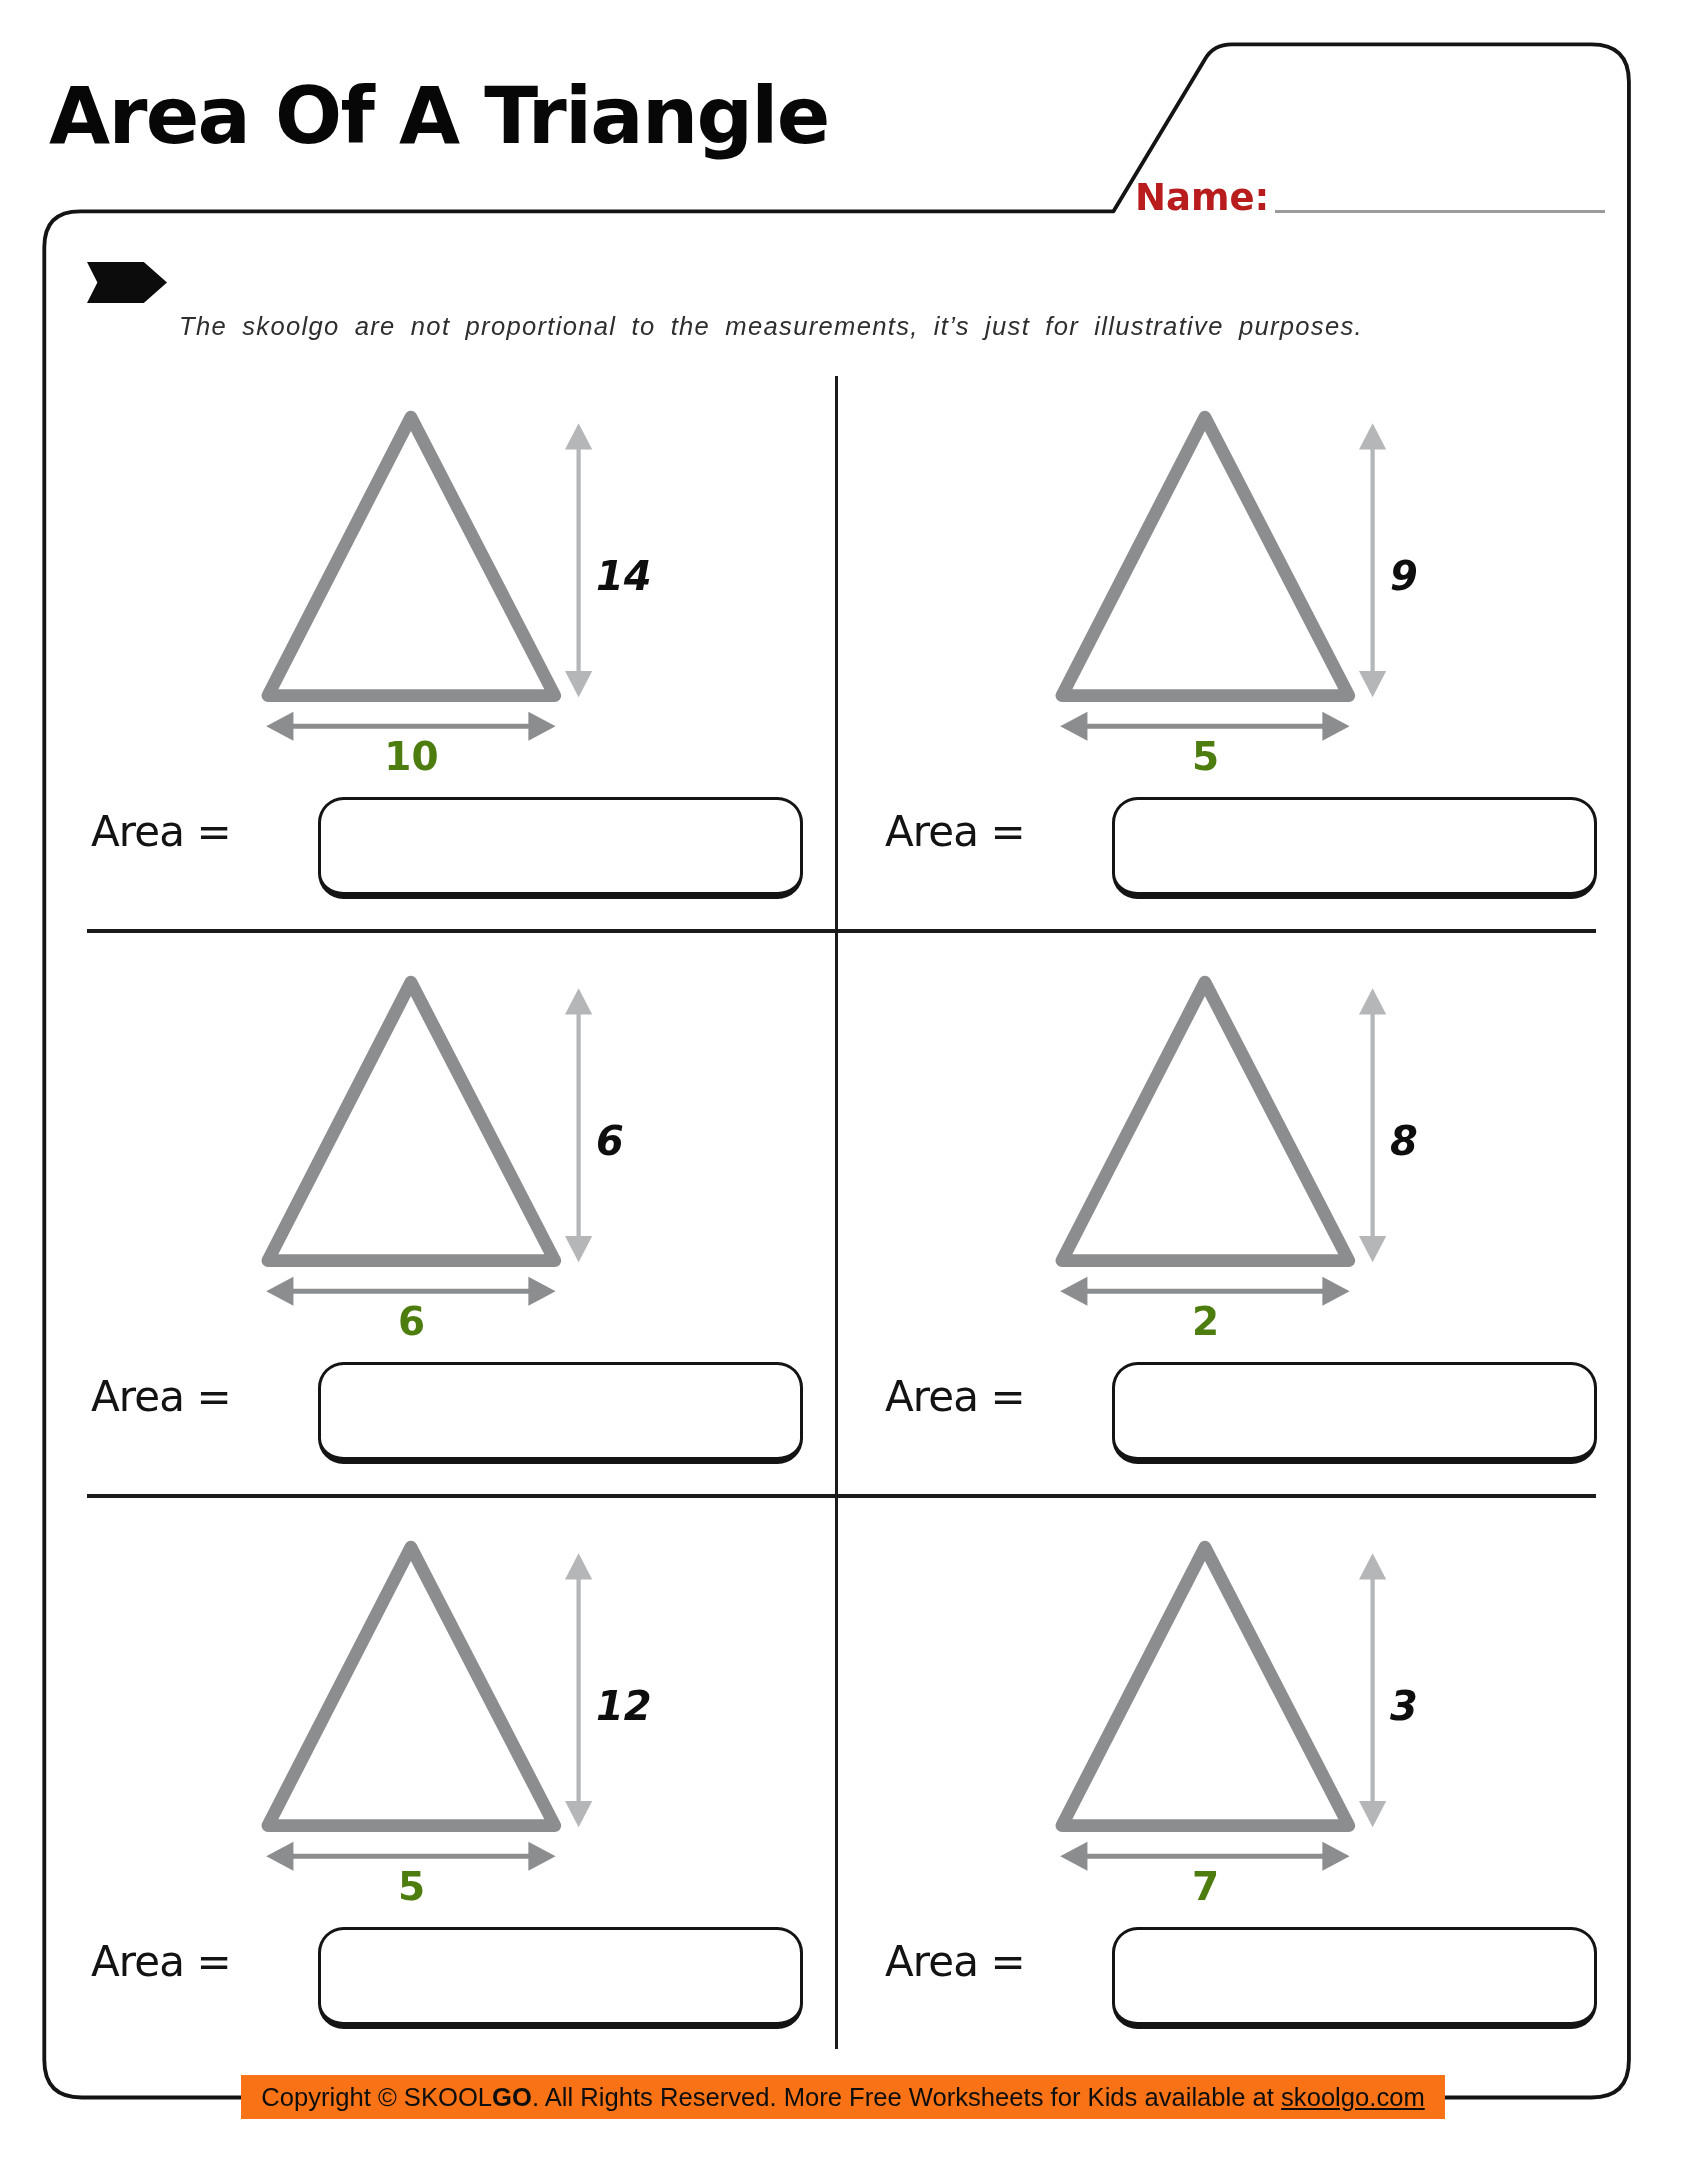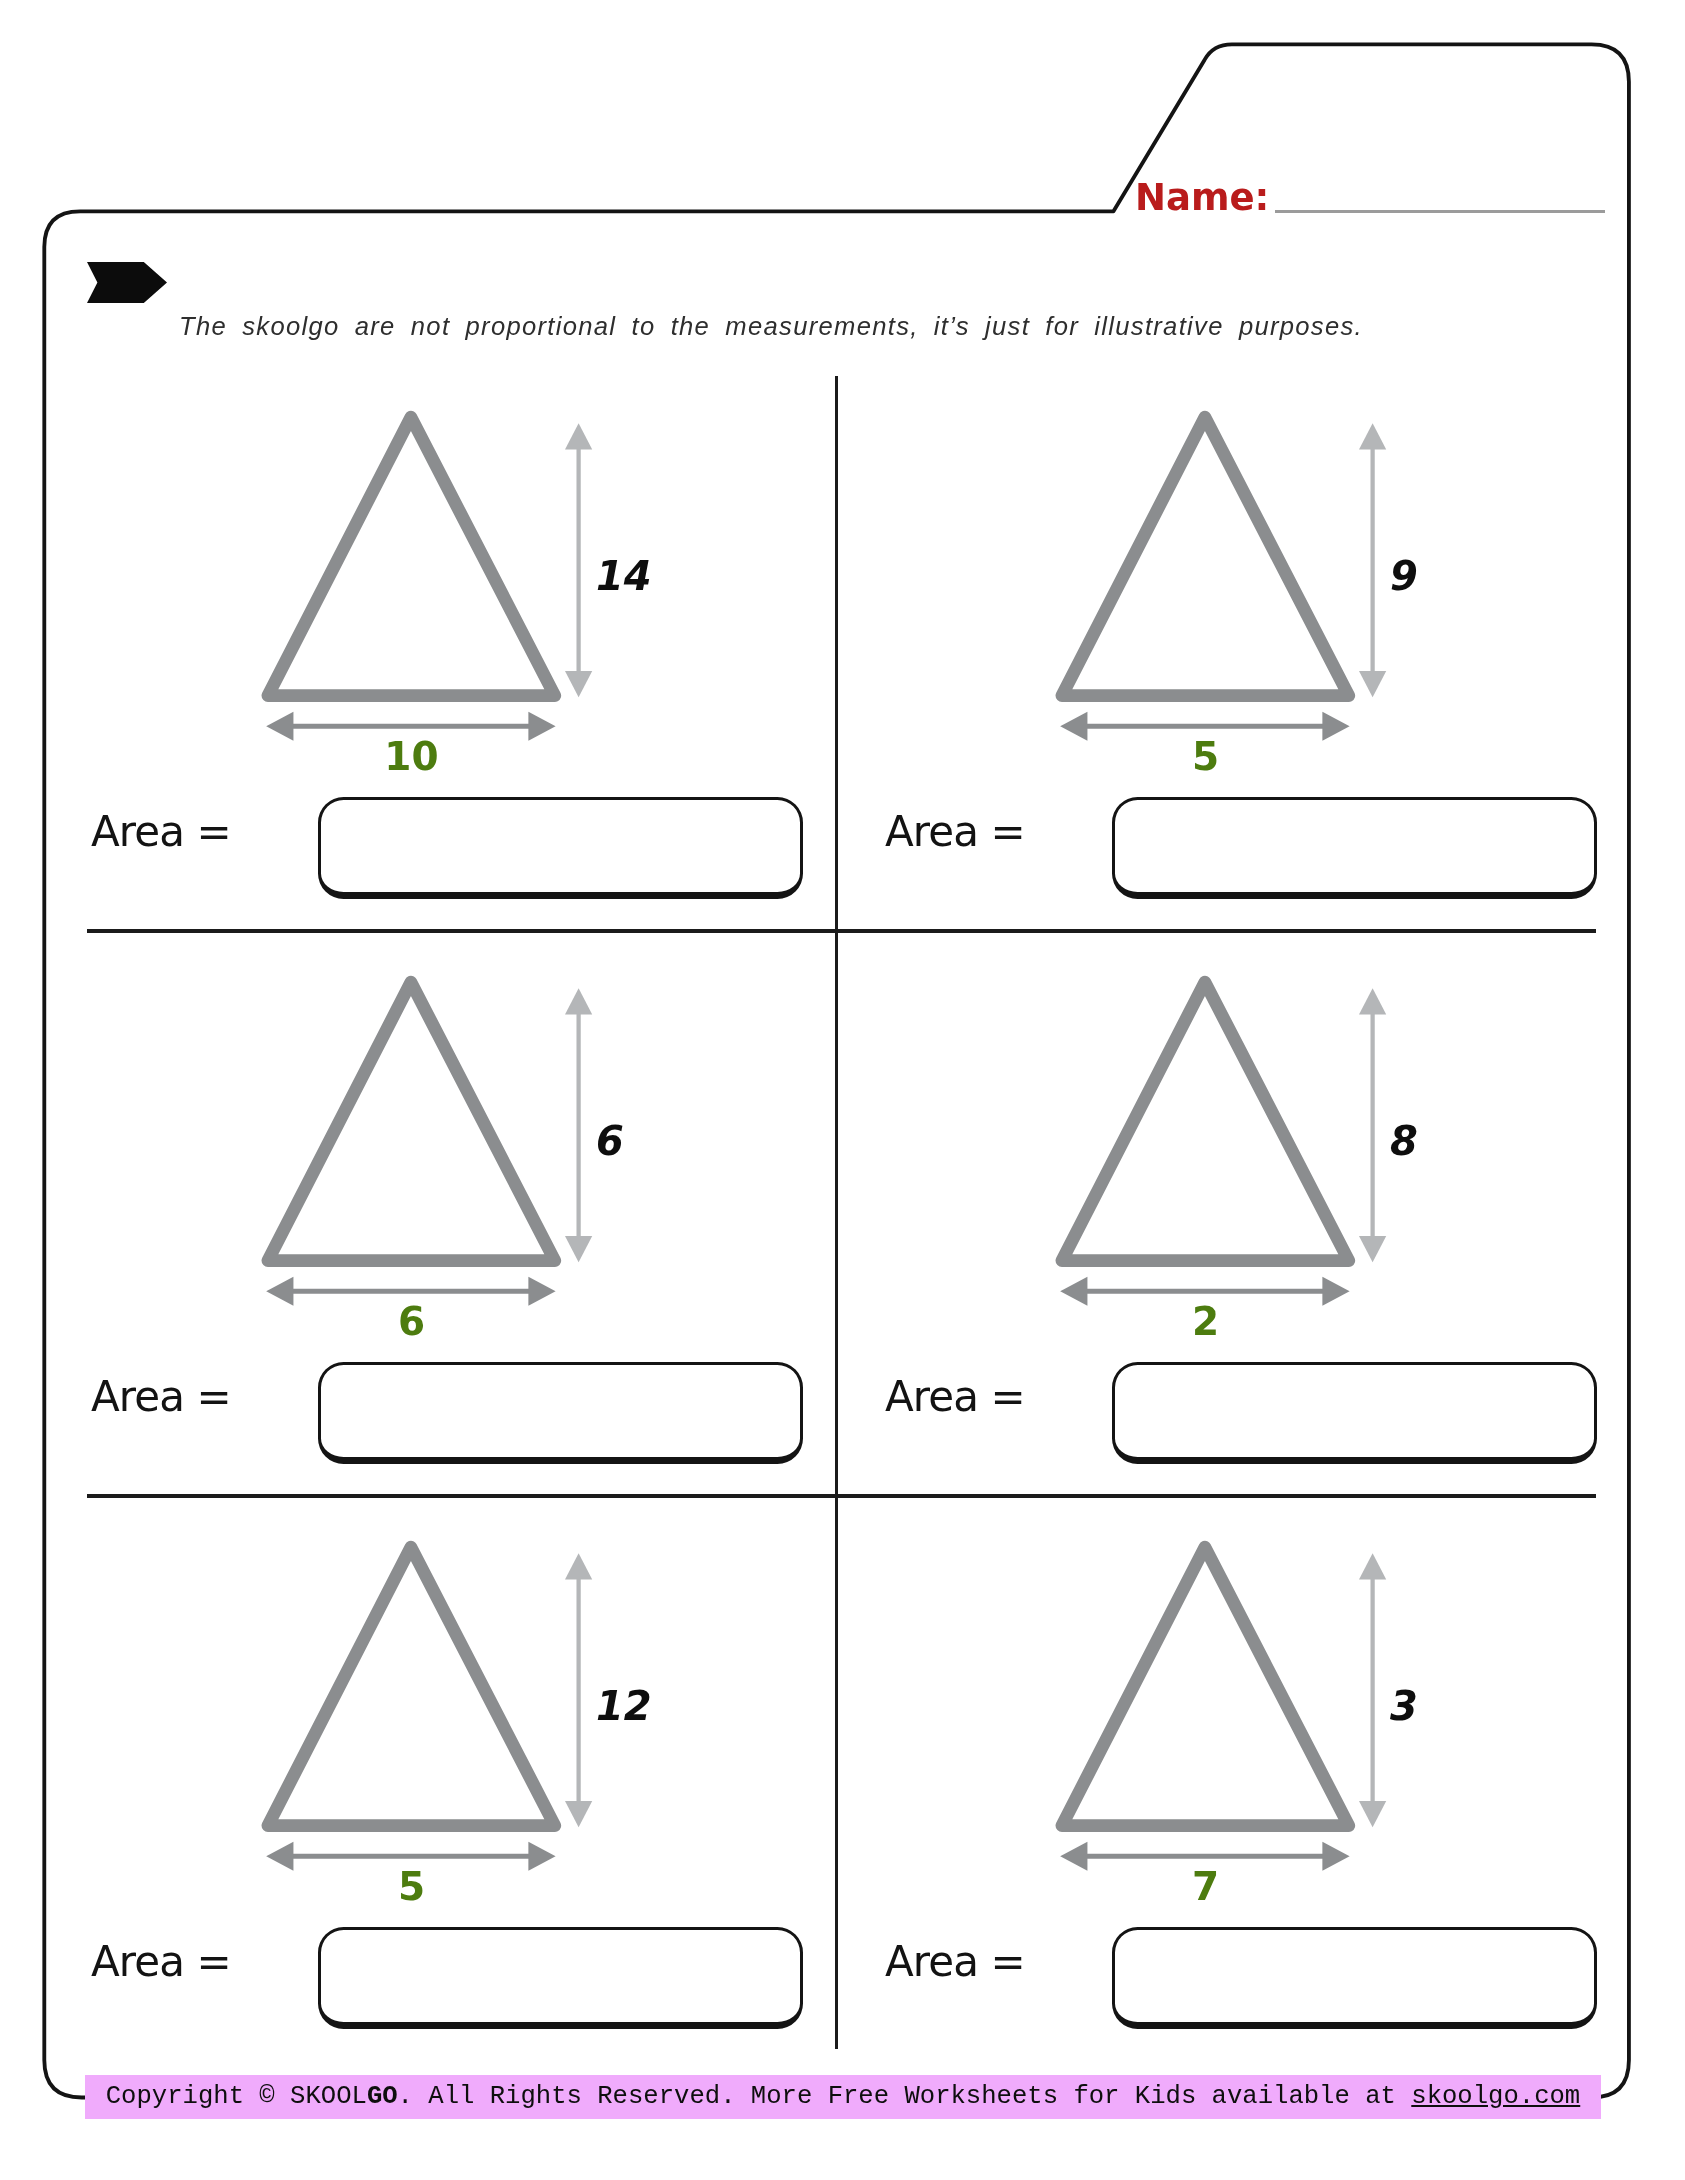--- a/index.html
+++ b/index.html
@@ -44,30 +44,31 @@
   .h-label{position:absolute;left:552px;top:177px;font-size:40px;font-weight:700;color:#0e0e0e;font-style:italic;}
   .b-label{position:absolute;left:224px;top:358px;width:287px;text-align:center;
            font-size:39px;font-weight:700;color:#4d7c0f;}
   .area-label{position:absolute;left:47px;top:431px;font-size:42px;font-weight:400;
            color:#131313;letter-spacing:-0.9px;}
   .area-box{position:absolute;left:274px;top:421px;width:479px;height:92px;
            background:#ffffff;border:3.4px solid #141414;border-bottom-width:7.7px;border-radius:25.6px;}
 
   
   .footer{position:absolute;left:0;top:2075px;width:1686px;text-align:center;z-index:5;}
-  .footer .inner{display:inline-block;background:#f0abfc;padding:0 20.4px;
-           font-family:Liberation Mono, monospace;font-size:25.6px;color:#0e0e0e;line-height:44px;}
+  .footer .inner{display:inline-block;background:#f97316;padding:0 20.4px;
+           font-family:Liberation Sans, sans-serif;font-size:25.6px;color:#0e0e0e;line-height:44px;}
   .footer .bold{font-weight:700;}
   .footer .link{text-decoration:underline;}
 </style>
 </head>
 <body>
 
 <div class="page">
 
+  <h1 class="title">Area Of A Triangle</h1>
 
   <svg class="frame-svg" viewBox="0 0 1979 2560" fill="none" xmlns="http://www.w3.org/2000/svg">
     <path d="M 52 290 Q 52 248 94 248 L 1307 248 L 1414 70 Q 1424 52 1446 52 L 1868 52
              Q 1912 52 1912 96 L 1912 2418 Q 1912 2462 1868 2462 L 96 2462 Q 52 2462 52 2418 Z" stroke="#141414" stroke-width="4.5" stroke-linejoin="round" fill="none"></path>
   </svg>
 
   <div class="name-label">Name:</div>
   <div class="name-line"></div>
 
   <div class="chevron-icon"></div>

